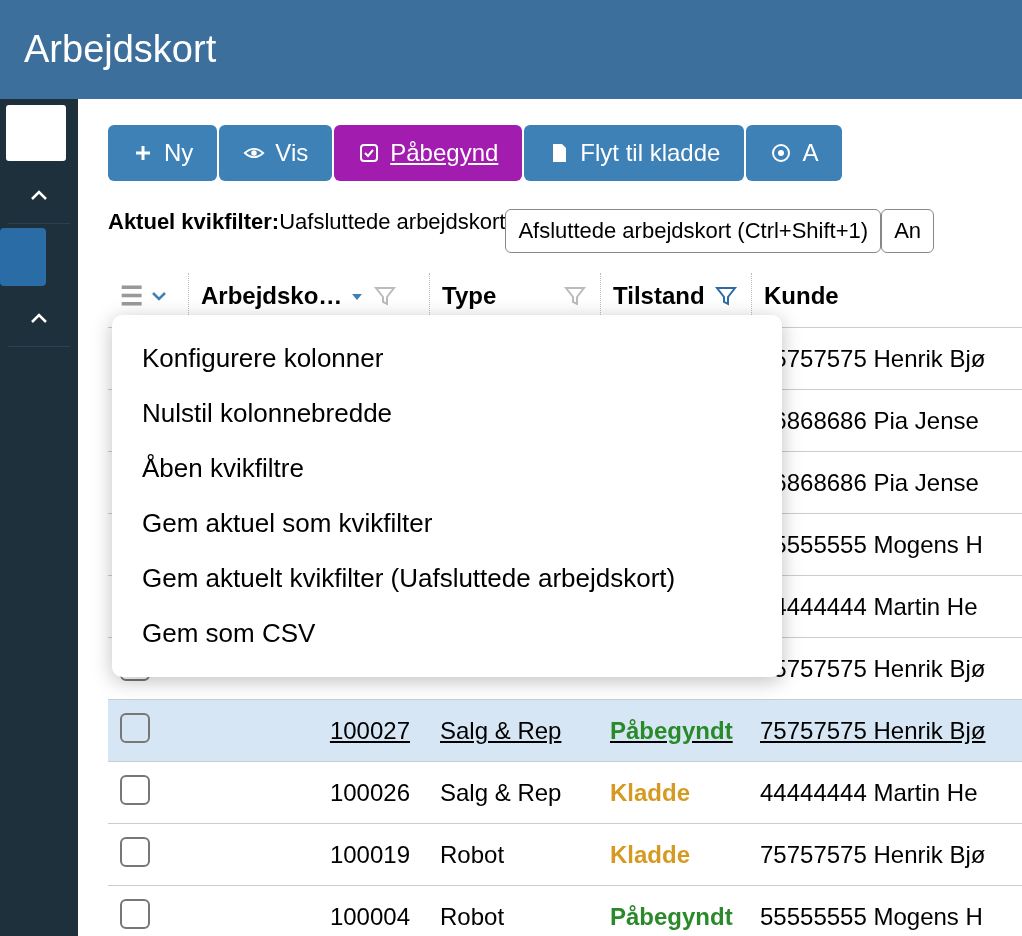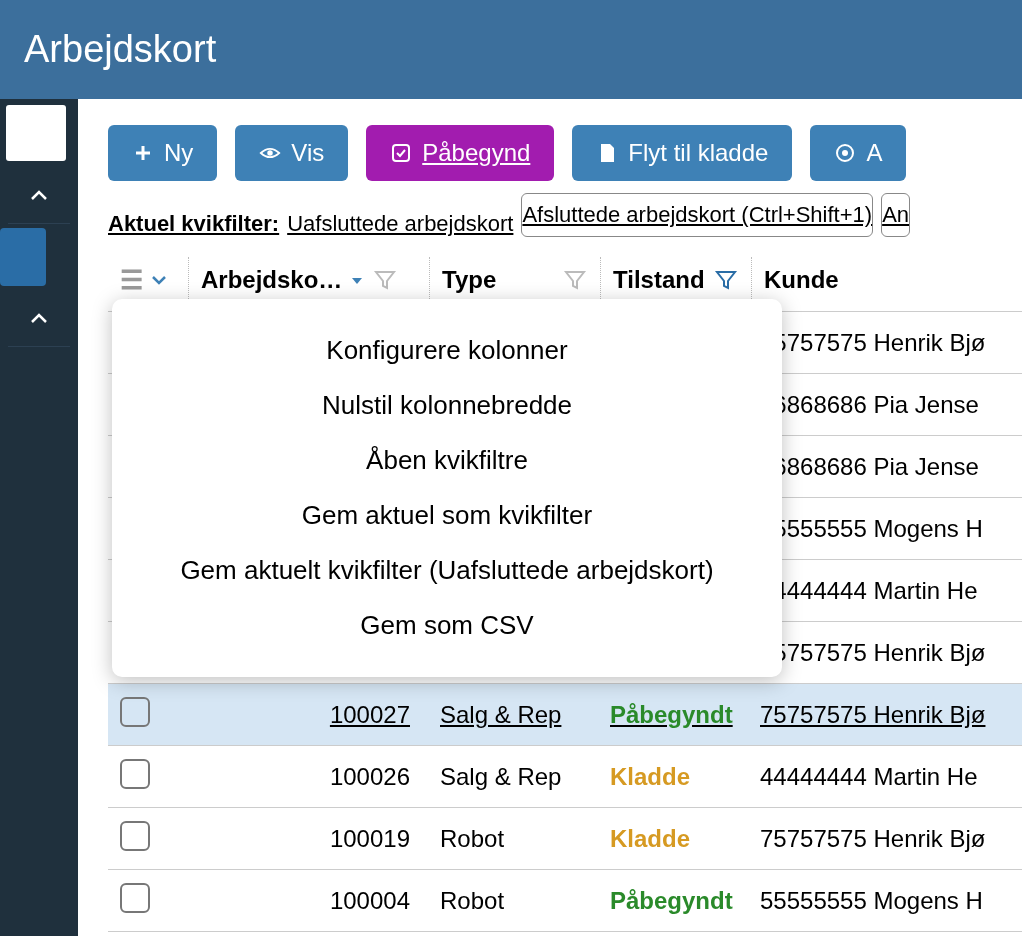--- a/index.html
+++ b/index.html
@@ -8,28 +8,28 @@
 .header { background: #3c6f9c; color: #fff; padding: 28px 24px; font-size: 38px; font-weight: 400; }
 
 .layout { display: flex; height: 840px; }
 .sidebar { width: 78px; background: #1f303d; display: flex; flex-direction: column; }
 .side-white { height: 56px; background: #fff; width: 60px; margin: 6px; border-radius: 3px; }
 .side-chev { height: 56px; display:flex; align-items:center; justify-content:center; color:#fff; font-size: 20px; }
 .side-line { border-top: 1px solid #2c4052; margin: 0 8px; }
 .side-sel { height: 58px; background: #2a6da6; width: 46px; margin: 4px 0 4px 0; border-radius: 4px; }
 
 .content { flex: 1; padding: 26px 0 0 30px; overflow: hidden; }
-.toolbar { display: flex; gap: 18px; margin-bottom: 12px; }
+.toolbar { display: flex; gap: 2px; margin-bottom: 28px; }
 .btn { display: inline-flex; align-items: center; gap: 10px; background: #3e81b6; color: #fff; border: none; border-radius: 6px; font-size: 24px; font-weight: 500; padding: 14px 24px; cursor: pointer; }
 .btn.light { background: #a21caf; text-decoration: underline; }
 .btn .ico { width: 22px; height: 22px; display: inline-flex; align-items:center; justify-content:center; }
 
-.filter-row { display: flex; align-items: flex-end; gap: 8px; font-size: 22px; margin-bottom: 12px; text-decoration: underline; }
+.filter-row { display: flex; align-items: flex-start; font-size: 22px; margin-bottom: 12px; }
 .filter-row strong { font-weight: 700; }
-.filter-chip { border: 1px solid #888; border-radius: 6px; padding: 8px 0; font-size: 22px; background: #fff; }
+.filter-chip { border: 1px solid #888; border-radius: 6px; padding: 8px 12px; font-size: 22px; background: #fff; }
 
 .grid-header { display: flex; align-items: center; border-bottom: 1px solid #ccc; padding: 8px 0; position: relative; }
 .col-sep { border-right: 1px dotted #bbb; height: 46px; }
 .col { padding: 0 12px; display:flex; align-items:center; gap: 8px; font-size: 24px; font-weight: 700; }
 .col.chk { width: 80px; }
 .col.arb { width: 240px; }
 .col.type { width: 170px; align-items: center; }
 .col.tilstand { width: 150px; }
 .col.kunde { flex: 1; }
 
@@ -42,21 +42,21 @@
 .cell.chk { width: 80px; }
 .cell.arb { width: 240px; text-align: right; padding-right: 18px; }
 .cell.type { width: 170px; }
 .cell.tilstand { width: 150px; font-weight: 700; }
 .cell.kunde { flex: 1; }
 .st-green { color: #2a8a2a; }
 .st-amber { color: #d69a22; }
 
 .checkbox { width: 30px; height: 30px; border: 2.5px solid #777; border-radius: 6px; display:inline-block; }
 
-.dropdown { position: absolute; top: 50px; left: 4px; width: 670px; background: #fff; border-radius: 10px; box-shadow: 0 4px 20px rgba(0,0,0,0.25); padding: 24px 0; z-index: 10; text-align: center; }
+.dropdown { position: absolute; top: 50px; left: 4px; width: 670px; background: #fff; border-radius: 10px; box-shadow: 0 4px 20px rgba(0,0,0,0.25); padding: 16px 0; z-index: 10; }
 .dropdown-item { padding: 12px 30px; font-size: 26px; cursor: pointer; }
 
 .grid-body { position: relative; }
 
 svg.funnel-svg path { stroke: #bbb; stroke-width: 2; fill: none; }
 svg.funnel-svg.active path { stroke: #2a6da6; }
 </style>
 </head>
 <body>
 

